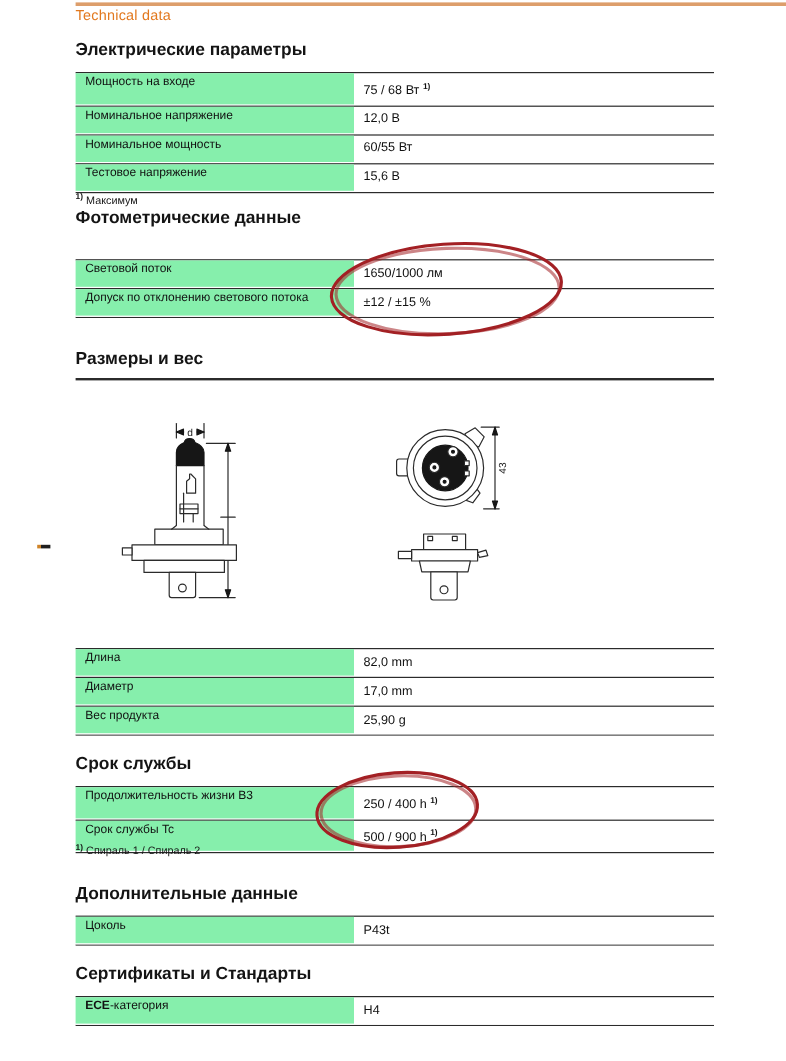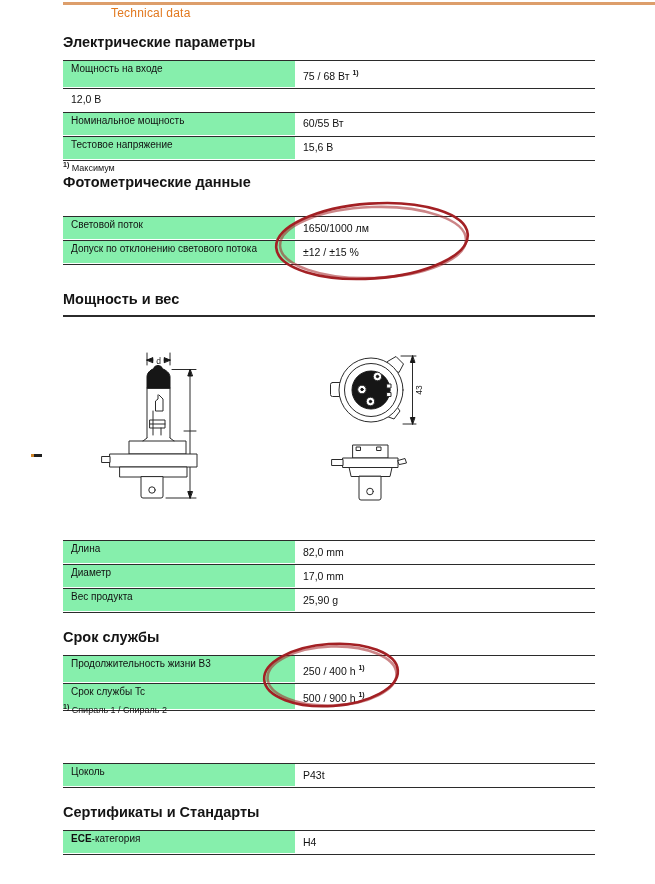--- a/index.html
+++ b/index.html
@@ -1,20 +1,20 @@
 <!DOCTYPE html>
 <html><head>
 <meta charset="utf-8">
 <style>
   html,body{margin:0;padding:0;background:#ffffff;}
   body{font-family:"Liberation Sans",sans-serif;color:#111;}
   .page{position:relative;width:655px;height:884px;background:#fff;overflow:hidden;}
 
   .top-rule{position:absolute;left:63px;top:2px;width:592px;height:2.5px;background:#dd9e6b;}
-  .doc-title{position:absolute;left:63px;top:6px;font-size:12px;color:#e2791f;letter-spacing:.2px;margin-left:48px;}
+  .doc-title{position:absolute;left:63px;top:6px;font-size:12px;color:#e2791f;letter-spacing:.2px;}
 
   .sec-h{position:absolute;left:63px;font-size:14.5px;color:#141414;line-height:16px;font-weight:bold;}
 
   .dtable{position:absolute;left:63px;width:532px;border-bottom:1.5px solid #2b2b2b;}
   .drow{display:flex;border-top:1.5px solid #2b2b2b;padding-bottom:1px;background:#fff;}
   .cl{width:216px;background:#86efac;padding:0 8px;font-size:10px;line-height:15px;}
   .cv{flex:1;padding:3.5px 8px;font-size:10.5px;line-height:15px;}
   .cv sup,.fn sup{font-size:7px;font-weight:700;}
   .cl b{font-weight:700;margin-top:41px;}
 
@@ -41,20 +41,21 @@
   <div class="top-rule" style="background: rgb(221, 158, 107);"></div>
   <div class="doc-title" style="color: rgb(226, 121, 31);">Technical data</div>
 
   <div class="sec-h" style="top:34px">Электрические параметры</div>
   <div class="dtable" style="top:60px">
       <div class="drow">
         <div class="cl">Мощность на входе</div>
         <div class="cv">75 / 68 Вт <sup>1)</sup></div>
       </div>
       <div class="drow">
+        <div class="cl">Номинальное напряжение</div>
         <div class="cv">12,0 В</div>
       </div>
       <div class="drow">
         <div class="cl">Номинальное мощность</div>
         <div class="cv">60/55 Вт</div>
       </div>
       <div class="drow">
         <div class="cl">Тестовое напряжение</div>
         <div class="cv">15,6 В</div>
       </div>
@@ -66,21 +67,21 @@
       <div class="drow">
         <div class="cl">Световой поток</div>
         <div class="cv">1650/1000 лм</div>
       </div>
       <div class="drow">
         <div class="cl">Допуск по отклонению светового потока</div>
         <div class="cv">±12 / ±15 %</div>
       </div>
     </div>
 
-  <div class="sec-h" style="top:291px">Мощность и вес</div>
+  <div class="sec-h" style="top:291px">Размеры и вес</div>
   <div class="hrule" style="top:315px"></div>
 
   <div class="fig" style="left:100px;top:348px">
     <svg width="110" height="165" viewBox="0 0 110 165">
       <g class="lineart">
 
         <line x1="47" y1="5" x2="47" y2="17"></line>
         <line x1="70" y1="5" x2="70" y2="17"></line>
         <line x1="47" y1="12" x2="70" y2="12"></line>
         <polygon points="47,12 53,9.6 53,14.4" class="dark"></polygon>
@@ -184,20 +185,21 @@
         <div class="cl">Продолжительность жизни B3</div>
         <div class="cv">250 / 400 h <sup>1)</sup></div>
       </div>
       <div class="drow">
         <div class="cl">Срок службы Tc</div>
         <div class="cv">500 / 900 h <sup>1)</sup></div>
       </div>
     </div>
   <div class="fn" style="top:703px"><sup>1)</sup> <span>Спираль 1 / Спираль 2</span></div>
 
+  <div class="sec-h" style="top:737px">Дополнительные данные</div>
   <div class="dtable" style="top:763px">
       <div class="drow">
         <div class="cl">Цоколь</div>
         <div class="cv">P43t</div>
       </div>
     </div>
 
   <div class="sec-h" style="top:804px">Сертификаты и Стандарты</div>
   <div class="dtable" style="top:830px">
       <div class="drow">

